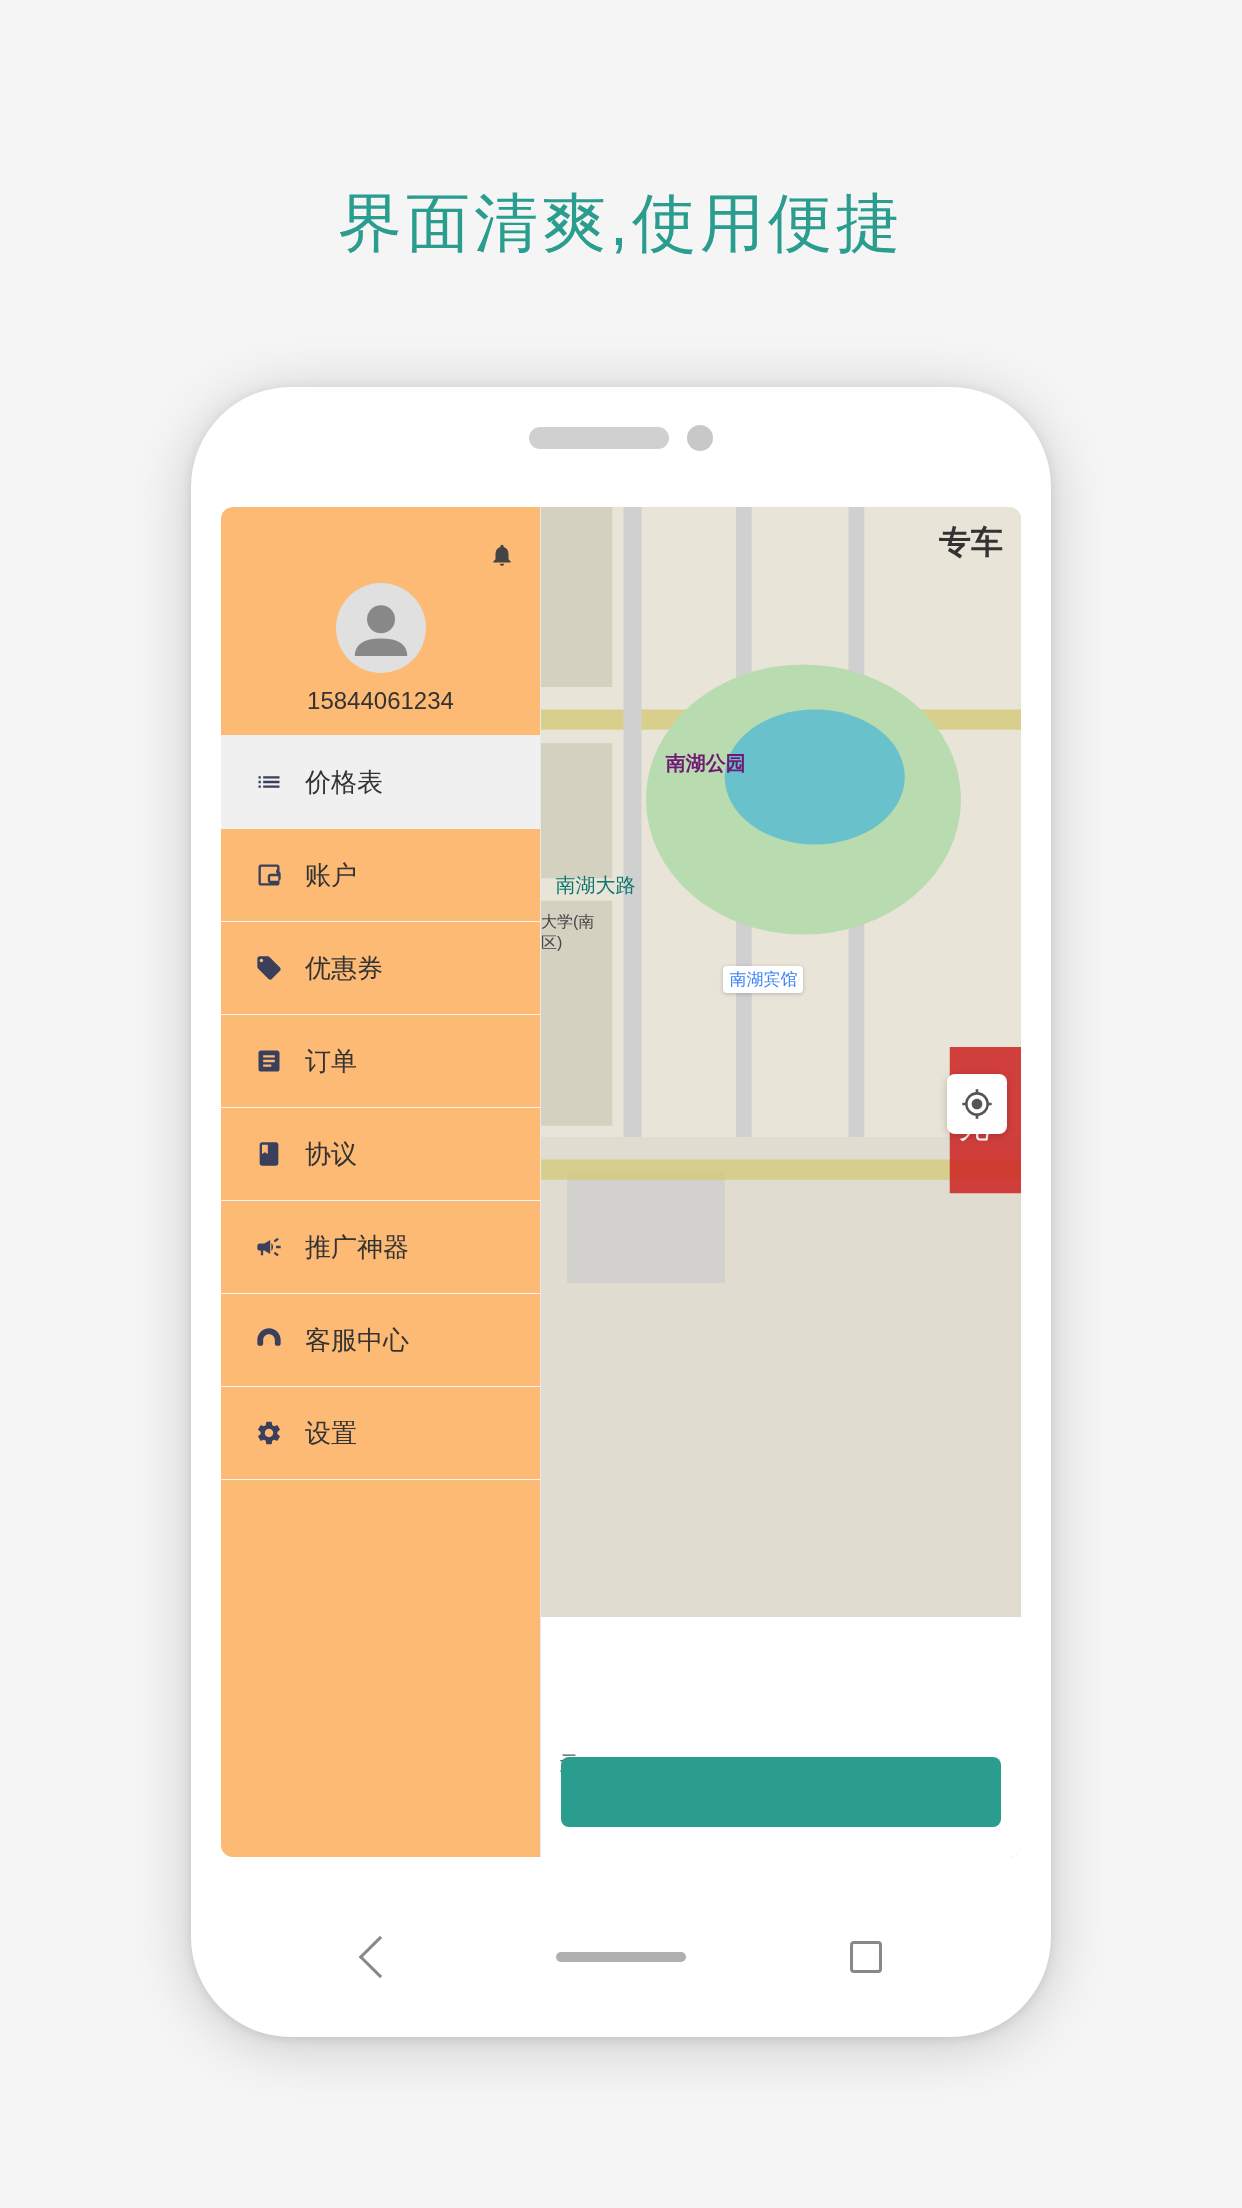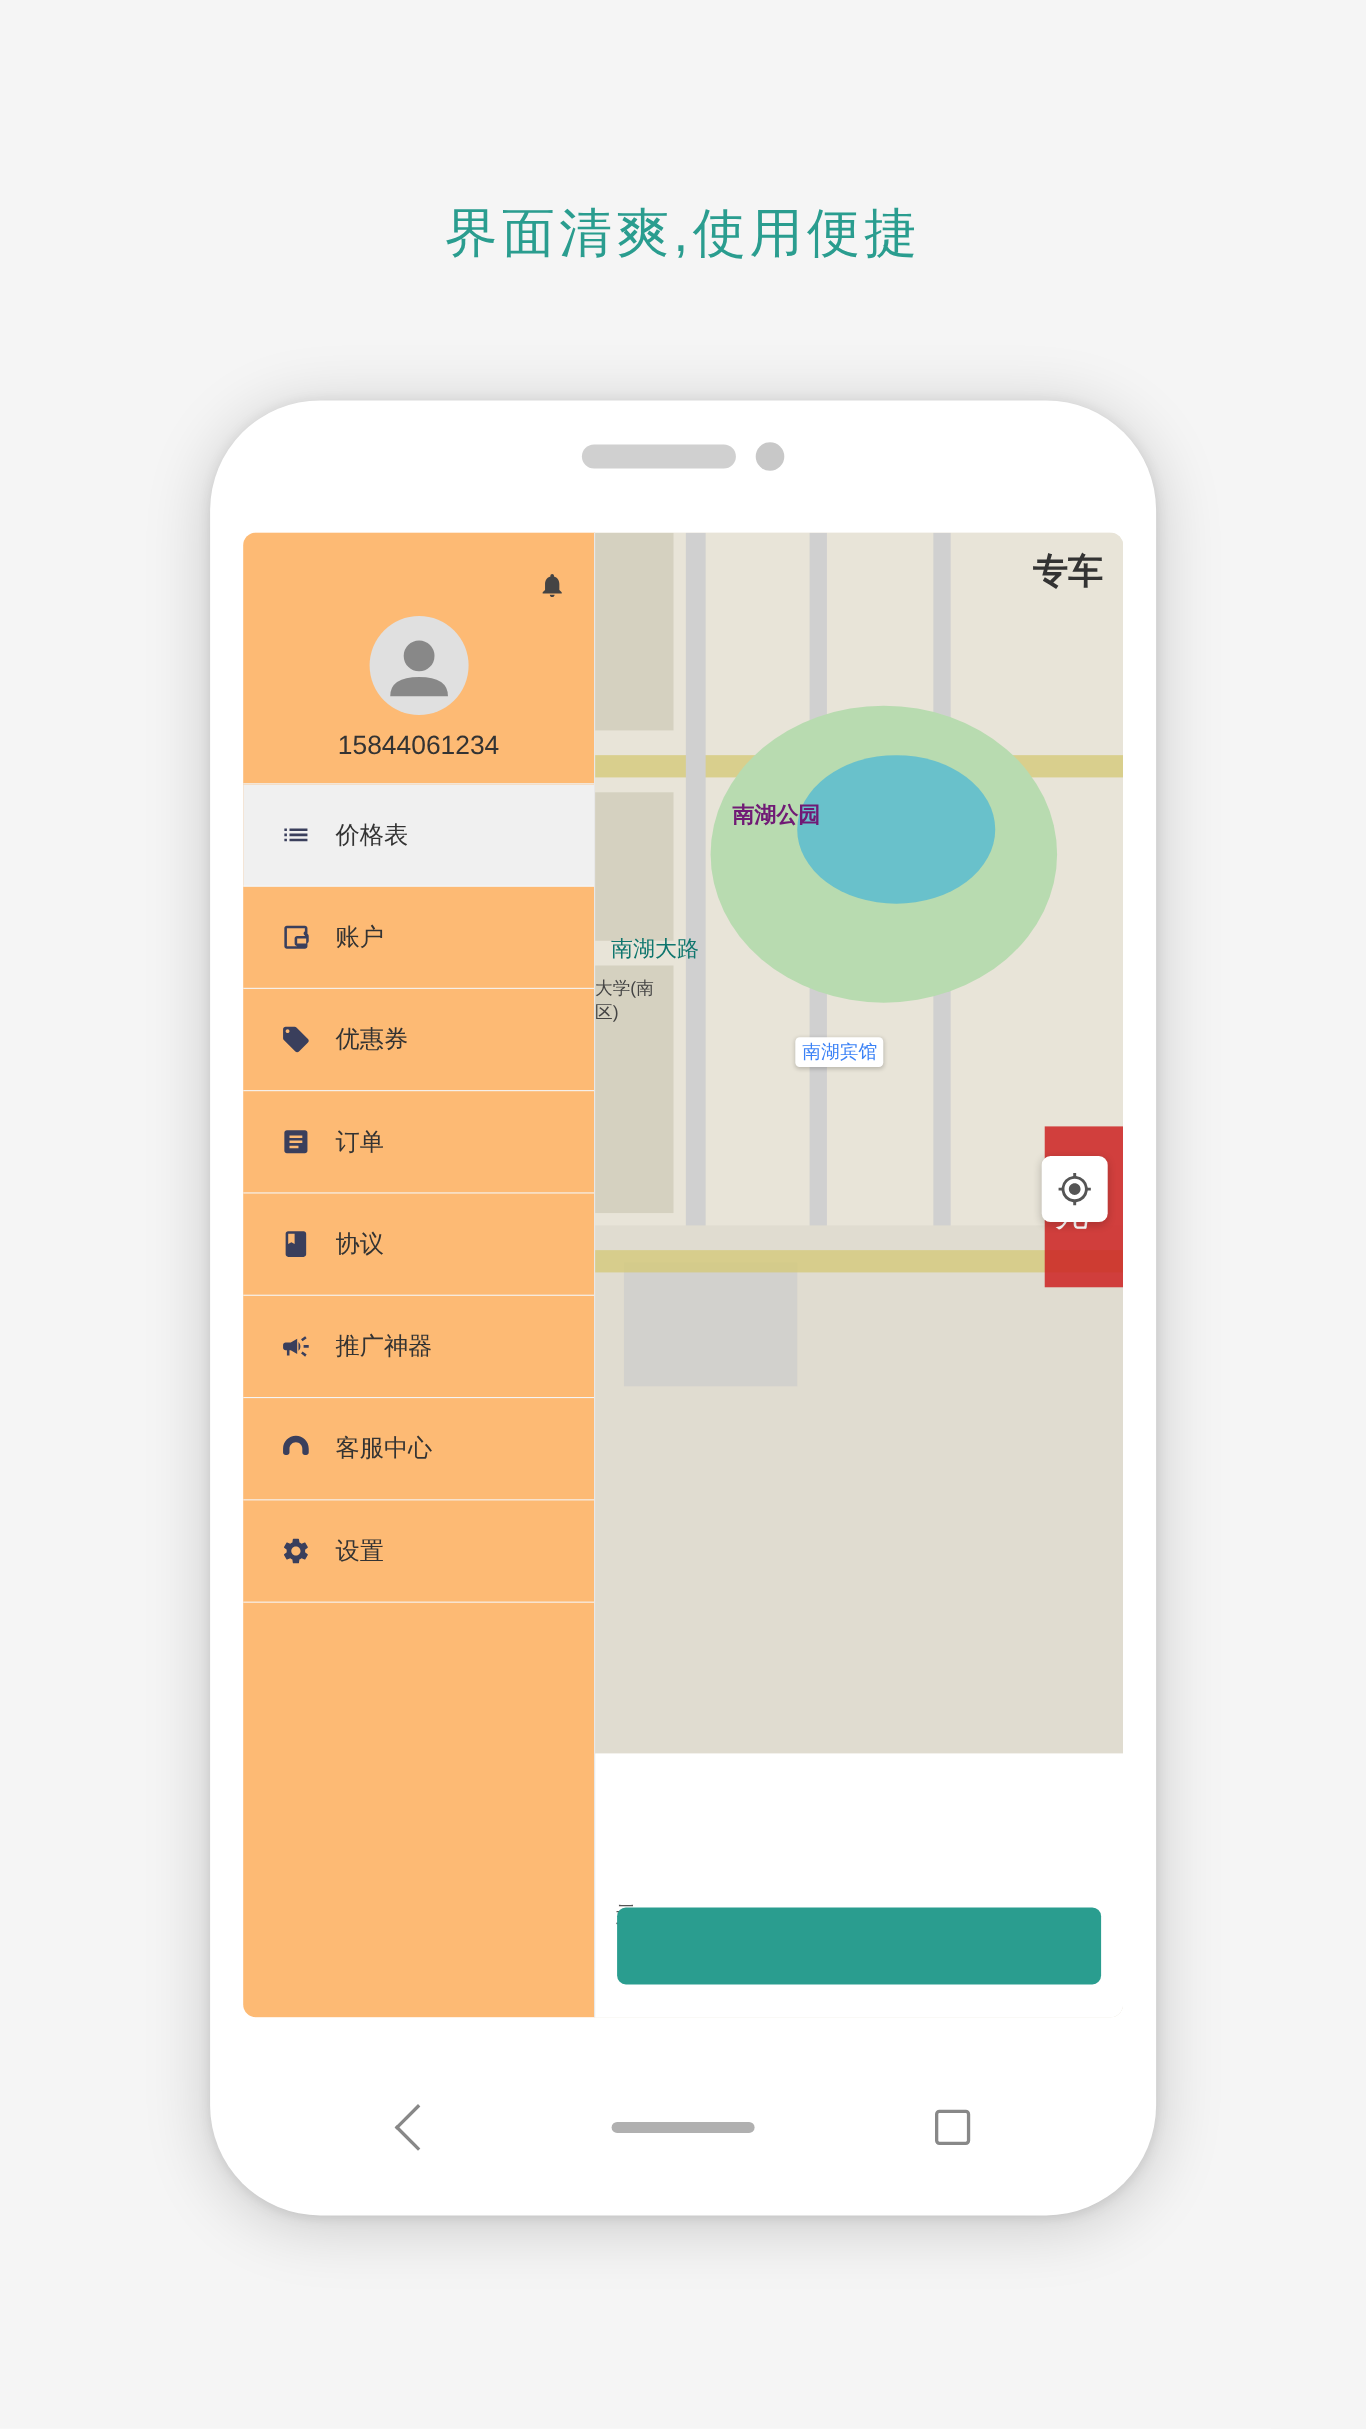--- a/index.html
+++ b/index.html
@@ -9,21 +9,21 @@
       background: #f5f5f5;
       font-family: -apple-system, "PingFang SC", "Helvetica Neue", sans-serif;
       display: flex;
       flex-direction: column;
       align-items: center;
       overflow: hidden;
     }
 
     .page-title {
       margin-top: 180px;
-      font-size: 48px;
+      font-size: 64px;
       font-weight: 500;
       color: #2a9d8f;
       letter-spacing: 4px;
       text-align: center;
     }
 
     .phone-wrapper {
       margin-top: 120px;
       position: relative;
       width: 860px;
@@ -161,21 +161,21 @@
       flex-shrink: 0;
     }
 
     .menu-icon svg {
       width: 28px;
       height: 28px;
       fill: #3a3f5c;
     }
 
     .menu-label {
-      font-size: 22px;
+      font-size: 26px;
       color: #333;
     }
 
     
     .map-area {
       flex: 1;
       position: relative;
       background: #e8e4d8;
       overflow: hidden;
     }

